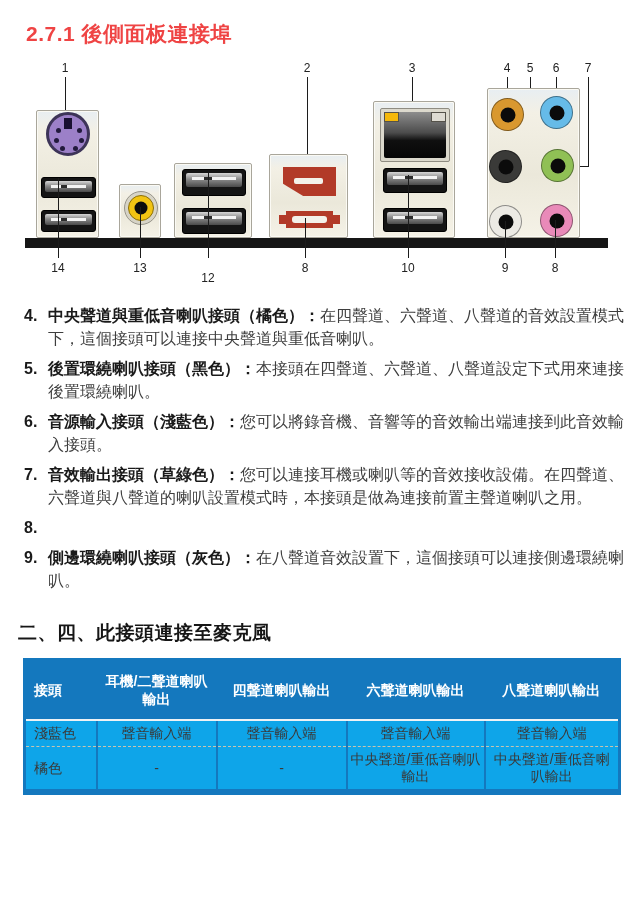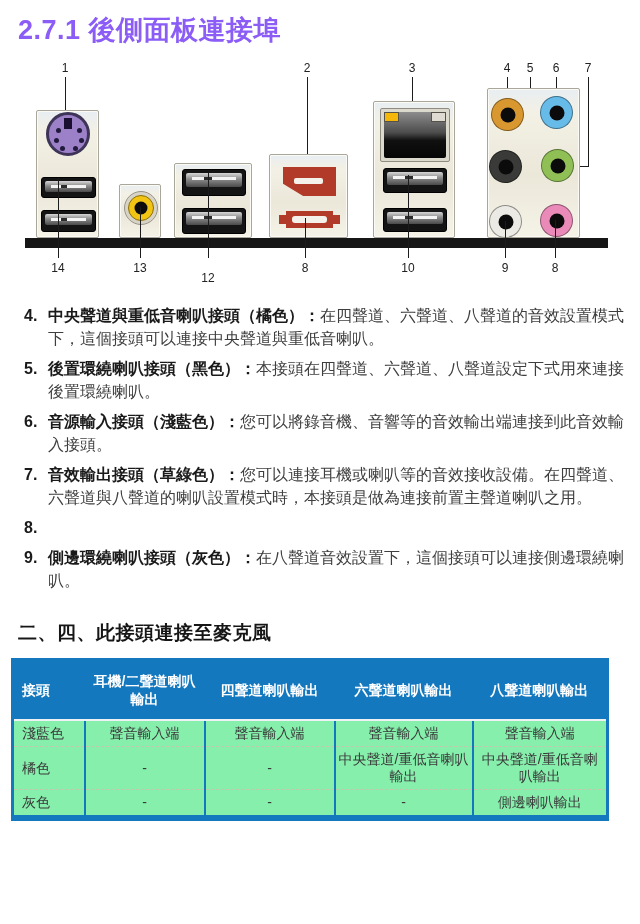--- a/index.html
+++ b/index.html
@@ -4,22 +4,22 @@
 <style>
   :root { --blue:#1478be; --ink:#1a1a1a; --body:#3e3e3e; }
   * { box-sizing:border-box; }
   html,body { margin:0; padding:0; }
   body {
     width:640px; height:924px; position:relative; background:#ffffff;
     font-family:"Liberation Sans","DejaVu Sans",sans-serif; overflow:hidden;
   }
   
   .page-title {
-    position:absolute; left:18px; top:12px; margin:0;
-    font-size:27px; font-weight:bold; color:#8b5cf6; letter-spacing:.5px;
+    position:absolute; left:18px; top:12px; margin:8px;
+    font-size:21px; font-weight:bold; color:#ef4444; letter-spacing:.5px;
   }
   
   .diagram { position:absolute; left:0; top:58px; width:640px; height:236px; }
   .iobar { position:absolute; left:25px; top:180px; width:583px; height:10px; background:#161616; }
   .blk {
     position:absolute; border:1px solid #a9a69b; border-radius:2px;
     background:linear-gradient(180deg,#e8eef2 0,#f3f0e5 16%,#ebe8da 58%,#f5f2e7 100%);
     box-shadow:inset 0 0 0 1px #fbfaf4;
   }
   .cnum { position:absolute; transform:translateX(-50%); font-size:12px; color:#222; line-height:14px; }
@@ -59,33 +59,33 @@
   .jack { position:absolute; width:33px; height:33px; border-radius:50%; border:1px solid rgba(0,0,0,.4); }
   .jack::after { content:""; position:absolute; left:50%; top:50%; width:15px; height:15px; transform:translate(-50%,-50%); border-radius:50%; background:#0b0b0b; }
   
   .items { position:absolute; left:18px; top:304px; width:606px; }
   .item { display:flex; margin-bottom:7px; font-size:16px; line-height:23px; color:var(--body); }
   .item .no { flex:none; width:30px; padding-left:6px; font-weight:bold; color:var(--ink); }
   .item .lead { font-weight:bold; color:var(--ink); }
   
   .section-heading { position:absolute; left:18px; top:620px; margin:0; font-size:19px; font-weight:bold; color:#161616; letter-spacing:.5px; }
   table.audio {
-    position:absolute; left:11px; top:658px; width:595px; table-layout:fixed;
+    position:absolute; left:23px; top:658px; width:595px; table-layout:fixed;
     border-collapse:collapse; font-size:14px; color:#3a3a3a;
     border:3px solid var(--blue); border-bottom-width:6px;padding-left:12px;
   }
   table.audio thead th {
     background:var(--blue); color:#ffffff; font-weight:bold; font-size:14px;
     height:60px; vertical-align:middle; text-align:center; padding:2px 3px; line-height:18px;
     border-top:2px solid #0c5e9c;
   }
   table.audio thead th:first-child { text-align:left; padding-left:8px; }
   table.audio tbody td {
     text-align:center; vertical-align:middle; padding:4px 2px; height:27px; line-height:17px;
-    border-left:2px solid var(--blue); border-top:1px dashed #c8c4ae; background:#86efac;
+    border-left:2px solid var(--blue); border-top:1px dashed #c8c4ae; background:#0ea5e9;
   }
   table.audio tbody td:first-child { border-left:none; text-align:left; padding-left:8px; }
   table.audio tbody tr:first-child td { border-top:2px solid #eef2f5; }
 </style>
 </head>
 <body>
 
 <h1 class="page-title">2.7.1 後側面板連接埠</h1>
 
 <div class="diagram">
@@ -223,21 +223,14 @@
         <td>聲音輸入端</td>
         <td>聲音輸入端</td>
       </tr>
       <tr>
         <td>橘色</td>
         <td>-</td>
         <td>-</td>
         <td>中央聲道/重低音喇叭輸出</td>
         <td>中央聲道/重低音喇叭輸出</td>
       </tr>
-      <tr>
-        <td>灰色</td>
-        <td>-</td>
-        <td>-</td>
-        <td>-</td>
-        <td>側邊喇叭輸出</td>
-      </tr>
     </tbody>
 </table>
 
 </body></html>

